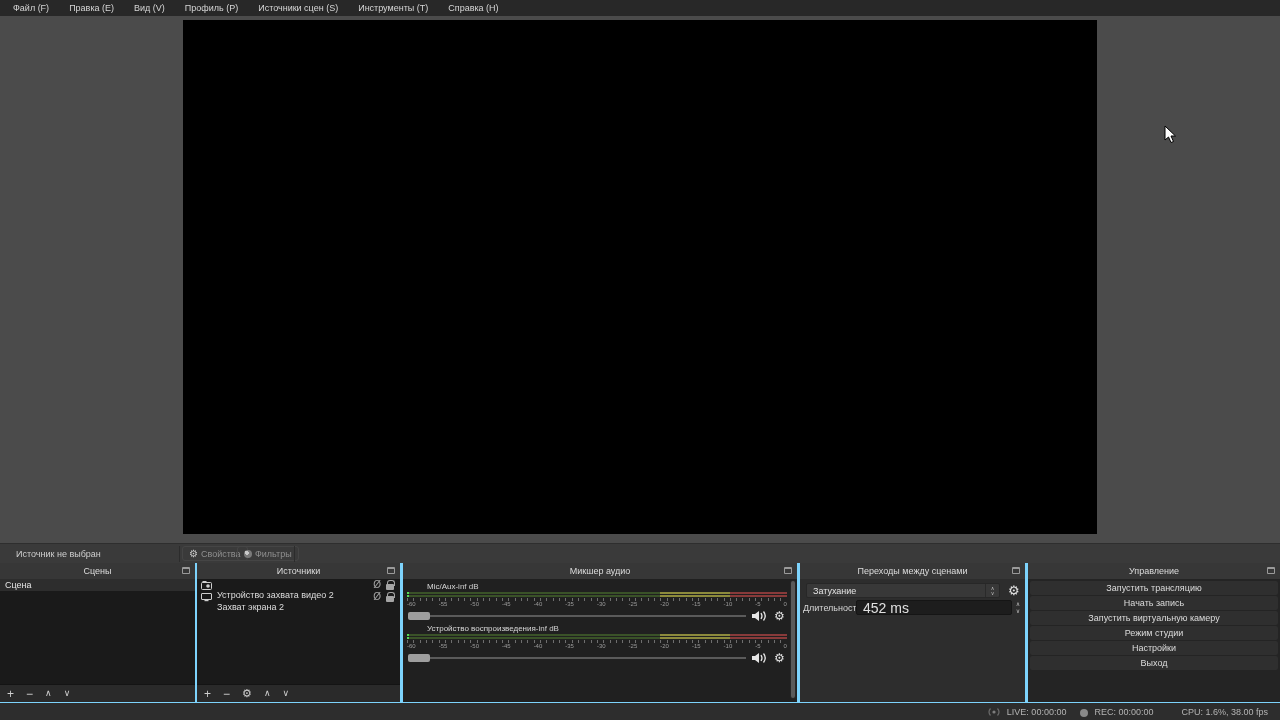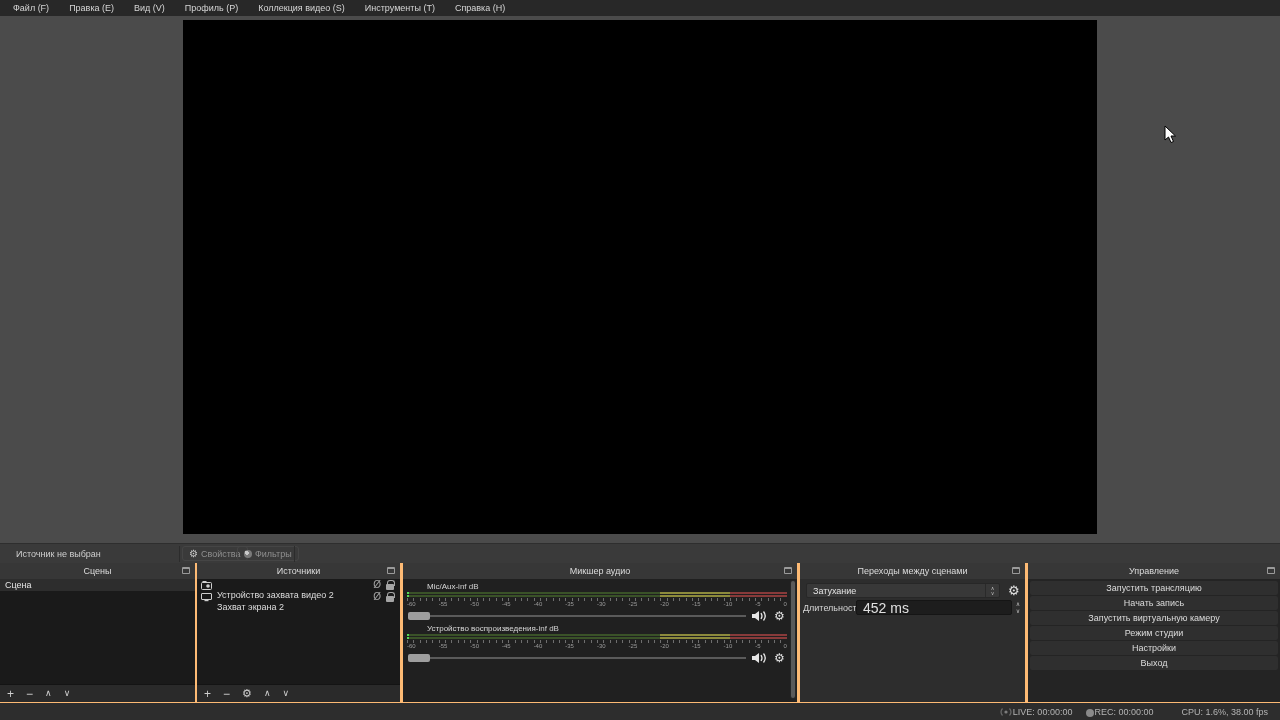--- a/index.html
+++ b/index.html
@@ -36,21 +36,21 @@
     display:flex; align-items:center; gap:3px;
     border:1px solid #454545; border-radius:3px;
     color:#8f8f8f; font-size:9px; background:transparent;
   }
   .btn-props { left:182px; }
   .btn-filters { left:237px; }
   .mini-gear { font-size:10px; color:#c9c9c9; line-height:1; }
   .filter-ico { width:8px; height:8px; border-radius:50%; background:#9a9a9a;
     background:radial-gradient(circle at 35% 35%, #c9c9c9 0 2px, #7a7a7a 2px); }
   
-  .docks { position:absolute; left:0; top:563px; width:1280px; height:140px; background:#fdba74; }
+  .docks { position:absolute; left:0; top:563px; width:1280px; height:140px; background:#7dd3fc; }
   .panel { position:absolute; top:0; height:139px; background:#272727; }
   .panel-header {
     position:relative; height:16px; background:#373737;
     display:flex; align-items:center; justify-content:center;
     font-size:9px; color:#dcdcdc;
   }
   .dock-icon {
     position:absolute; right:5px; top:4px; width:8px; height:7px;
     border:1px solid #9a9a9a; border-top-width:2px; border-radius:1px;
   }
@@ -129,41 +129,41 @@
     height:14px; background:#2f2f2f; border:none; border-radius:2px;
     color:#dcdcdc; font-size:9px; font-family:inherit;
     display:flex; align-items:center; justify-content:center; cursor:default;
   }
   
   .statusbar {
     position:absolute; left:0; top:703px; width:1280px; height:17px; background:#2d2d2d;
     display:flex; align-items:center; justify-content:flex-end;
     font-size:9px; color:#b4b4b4; padding-right:12px;
   }
-  .sb-group { display:flex; align-items:flex-end; gap:0; }
+  .sb-group { display:flex; align-items:flex-end; gap:6px; }
   .sb-gap { width:14px; }
   .rec-dot { width:8px; height:8px; border-radius:50%; background:#8a8a8a; }
   
   svg { display:block; }
   .eye-ico { font-size:10px; color:#a5a5a5; line-height:12px; }
   .lock { position:relative; width:8px; height:6px; background:#a5a5a5; border-radius:1px; margin-top:4px; }
   .lock::before { content:''; position:absolute; left:1px; top:-4px; width:6px; height:5px;
     border:1px solid #a5a5a5; border-bottom:none; border-radius:3px 3px 0 0; }
   
   .cursor { position:absolute; left:1164px; top:125px; }
 </style>
 </head>
 <body>
 
 <div class="menubar">
   <div class="menu-item">Файл (F)</div>
   <div class="menu-item">Правка (E)</div>
   <div class="menu-item">Вид (V)</div>
   <div class="menu-item">Профиль (P)</div>
-  <div class="menu-item">Коллекция видео (S)</div>
+  <div class="menu-item">Источники сцен (S)</div>
   <div class="menu-item">Инструменты (T)</div>
   <div class="menu-item">Справка (H)</div>
 </div>
 
 <div class="workspace">
   <div class="canvas"></div>
 </div>
 
 <div class="srcbar">
   <span class="srcbar-status">Источник не выбран</span>

